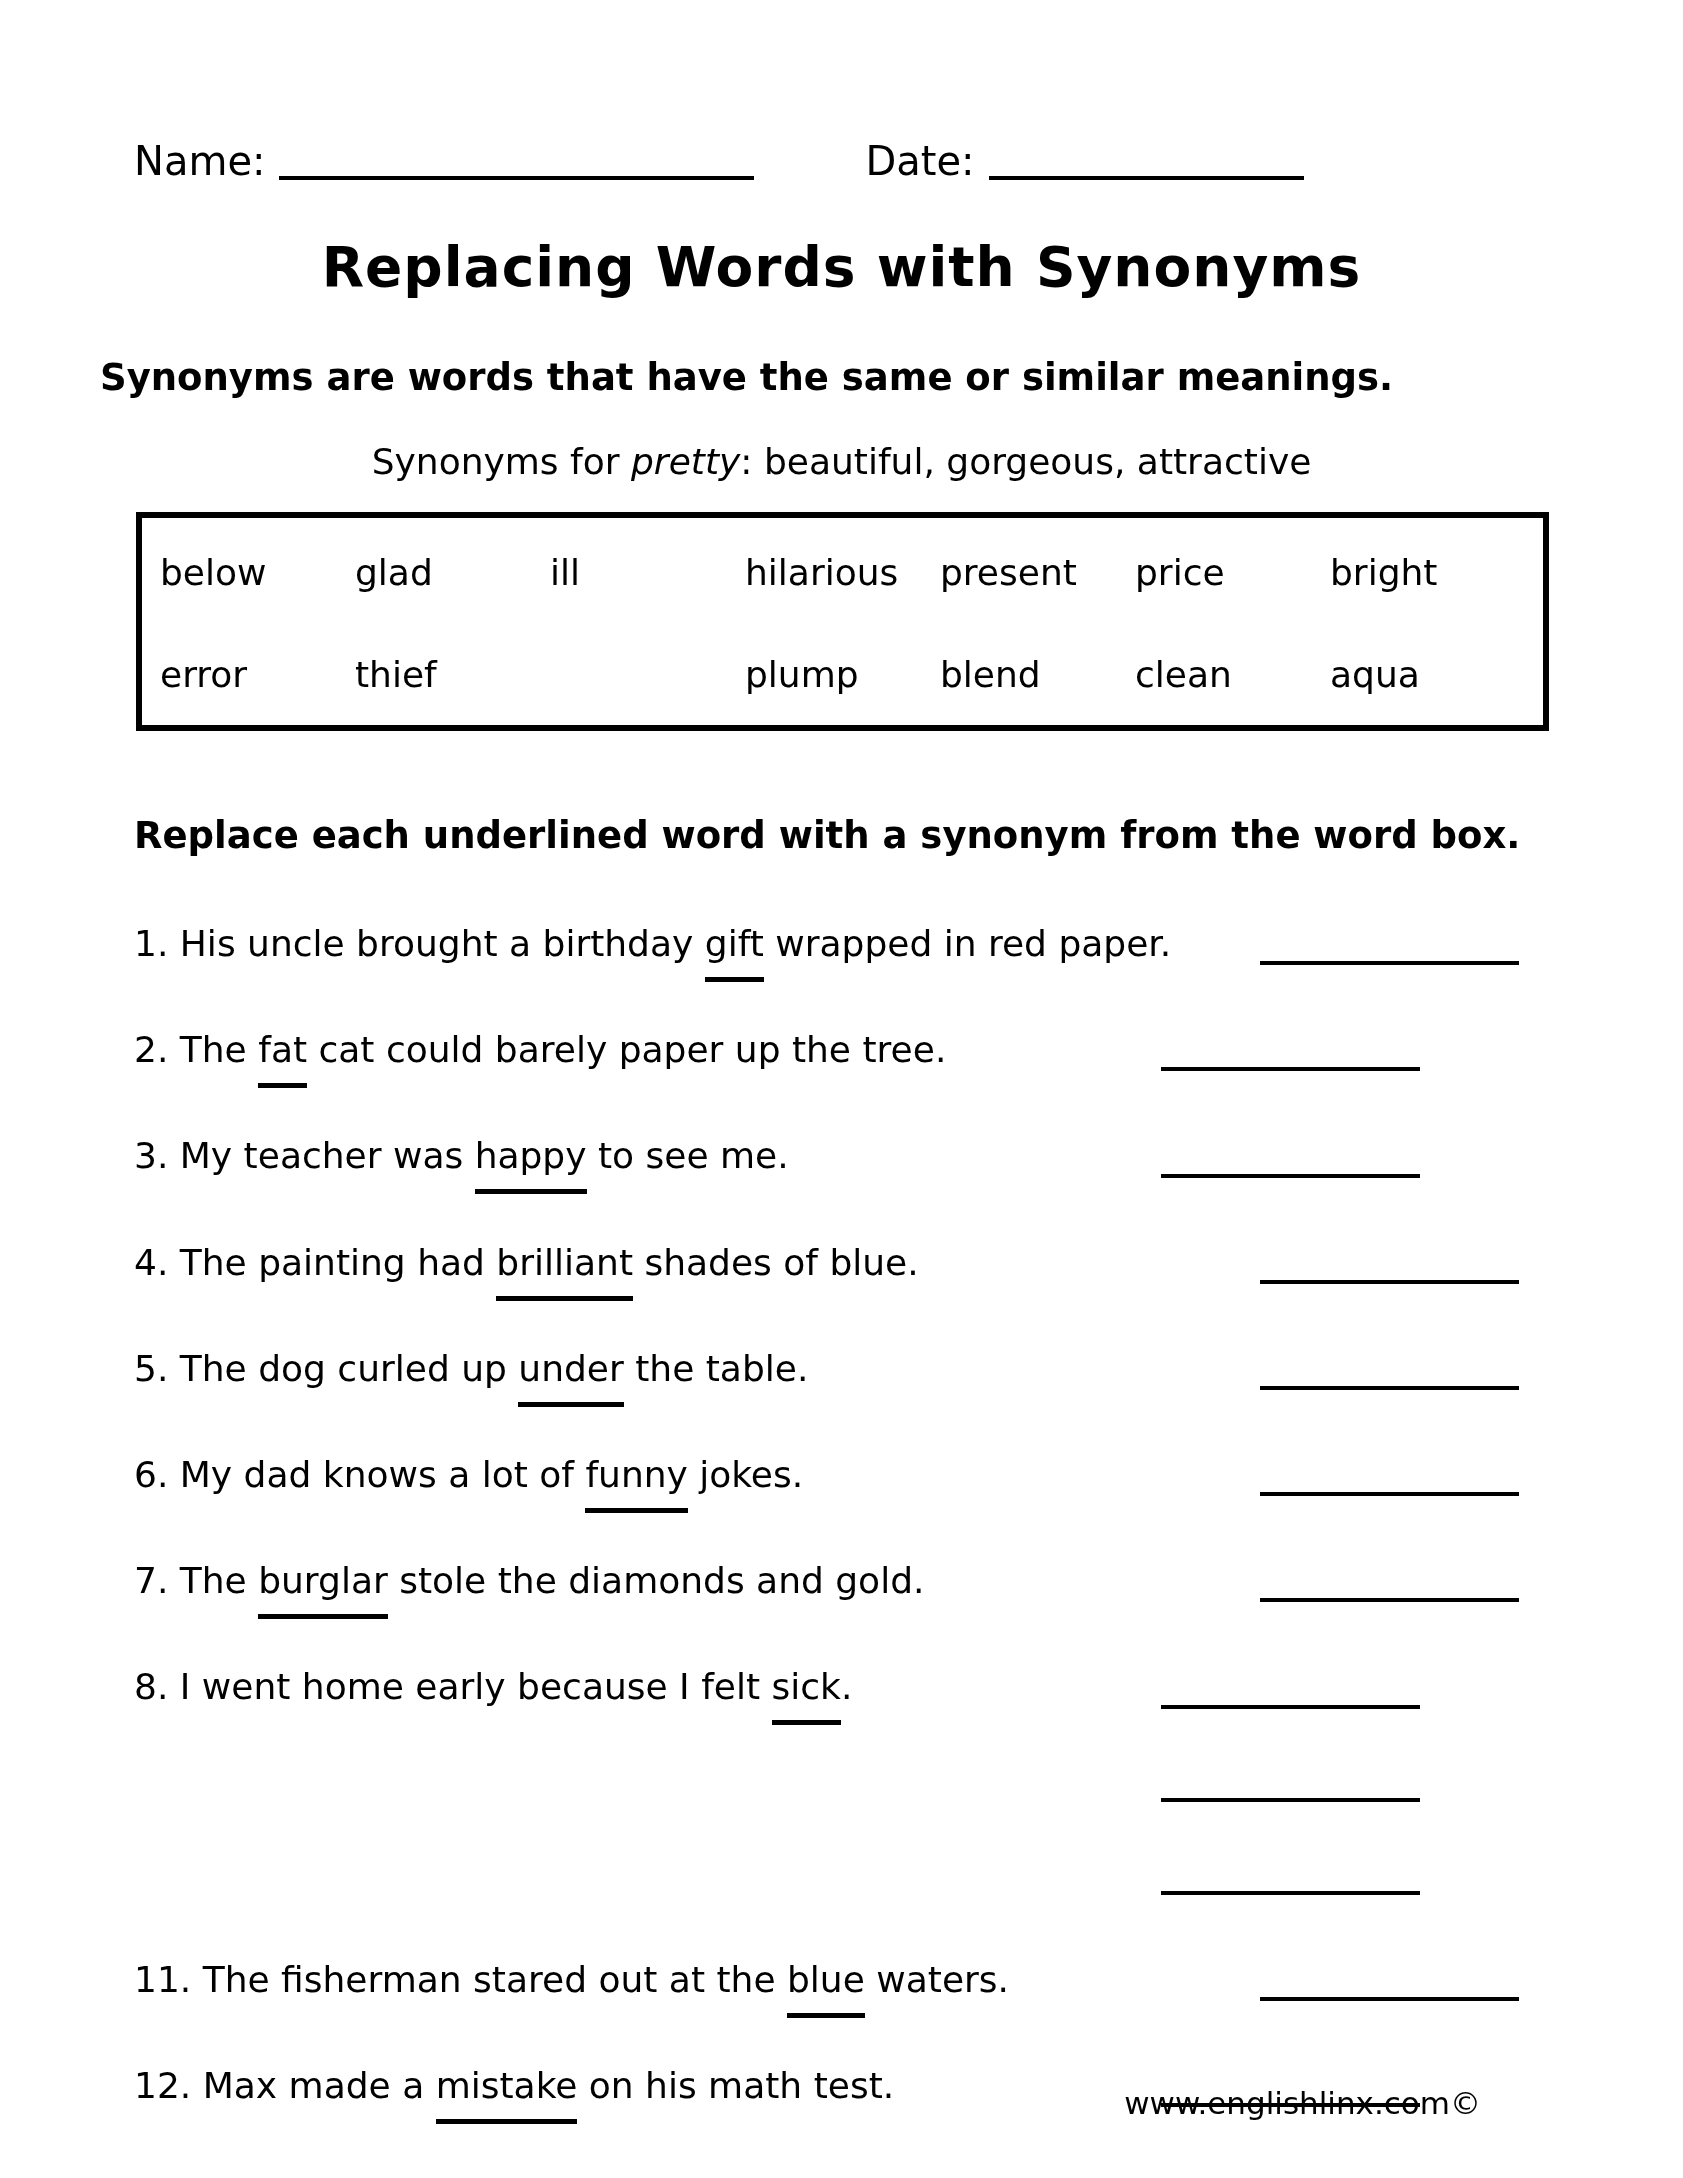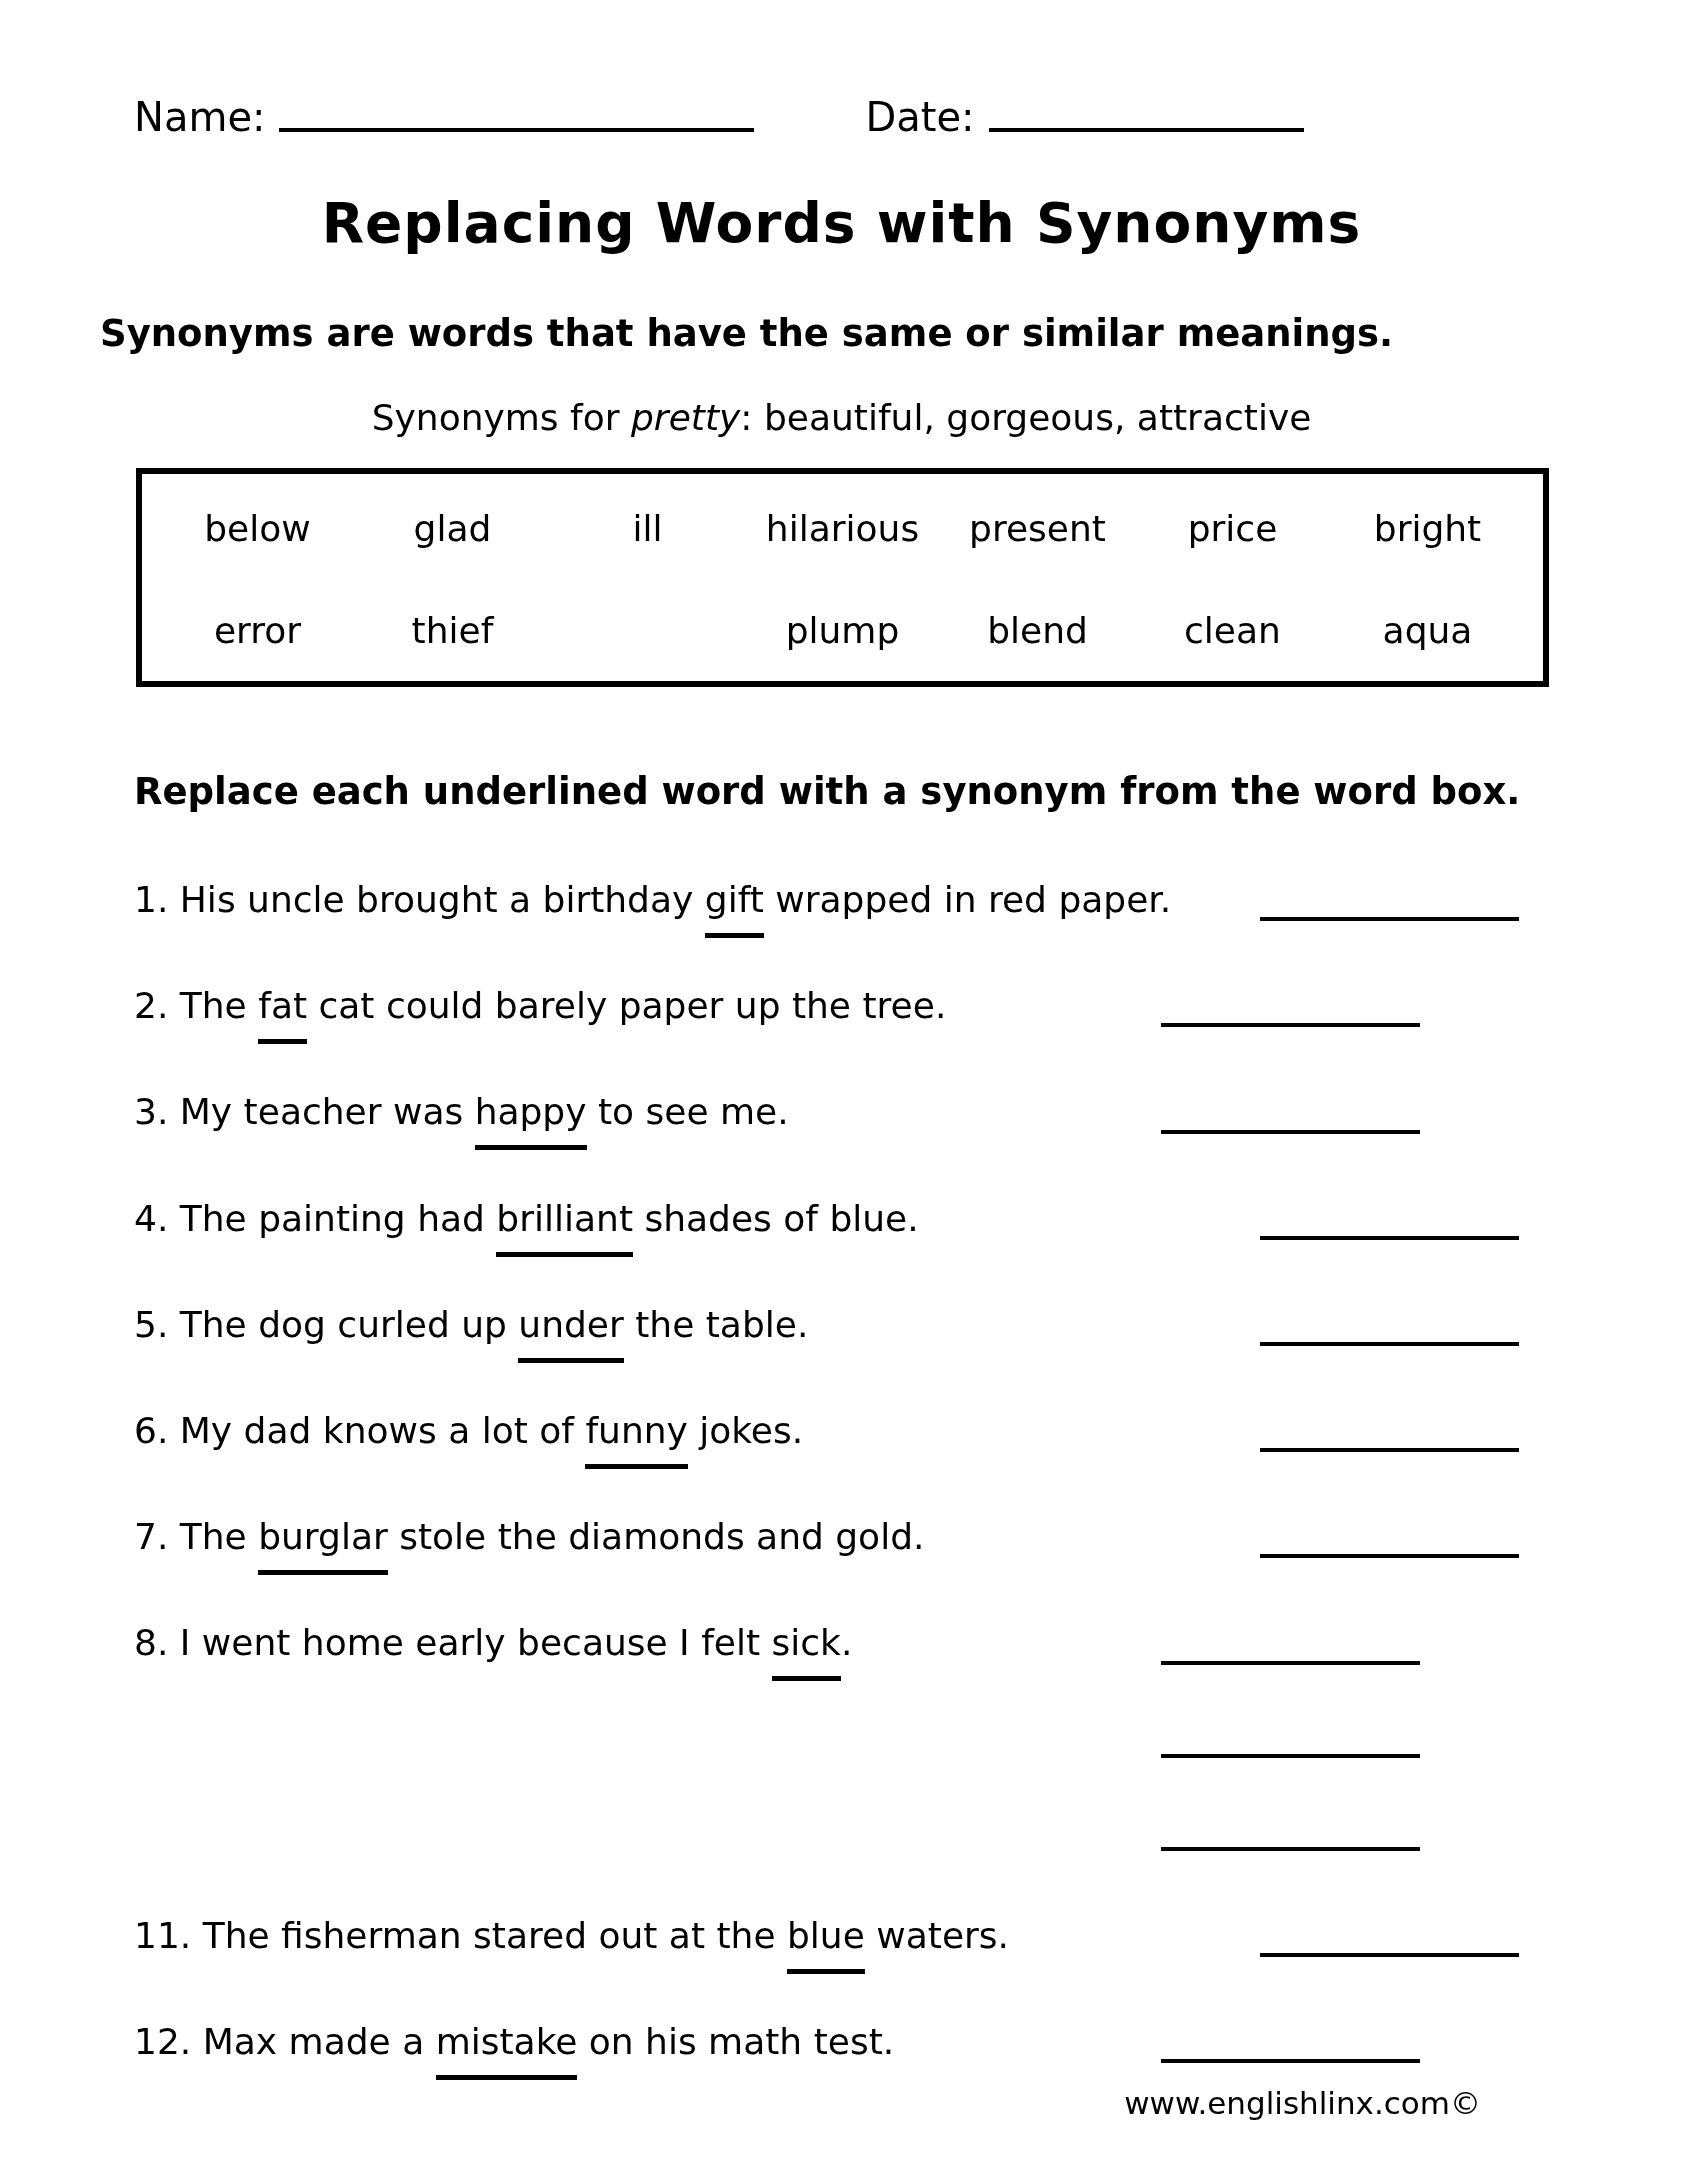--- a/index.html
+++ b/index.html
@@ -10,23 +10,24 @@
     height: 2178px;
     margin: 0 auto;
     background: #ffffff;
     color: #000000;
     font-family: "DejaVu Sans", sans-serif;
     overflow: hidden;
   }
   
   .header-row {
     display: flex;
-    align-items: flex-start;
+    align-items: center;
     padding: 94px 134px 0 134px;
     font-size: 40px;
+    margin-top: 44px;
   }
   .fill-line {
     display: inline-block;
     border-bottom: 4px solid #000;
     height: 38px;
   }
   .name-line  { width: 475px; margin-left: 14px; }
   .date-line  { width: 315px; margin-left: 14px; }
   .date-label { margin-left: 111px; }
   
@@ -53,21 +54,21 @@
   
   .word-box {
     margin: 30px 134px 0 136px;
     border: 6px solid #000;
     padding: 34px 18px 30px 18px;
     display: grid;
     grid-template-columns: repeat(7, 1fr);
     row-gap: 61px;
     font-size: 36px;
   }
-  .word-box .cell { text-align: center; }
+  .word-box .cell { }
   
   .instruction {
     margin-top: 83px;
     padding: 0 134px;
     font-size: 37px;
     font-weight: bold;
   }
   
   .sentences { margin-top: 65px; padding: 0 134px; }
   .sentence-row {

